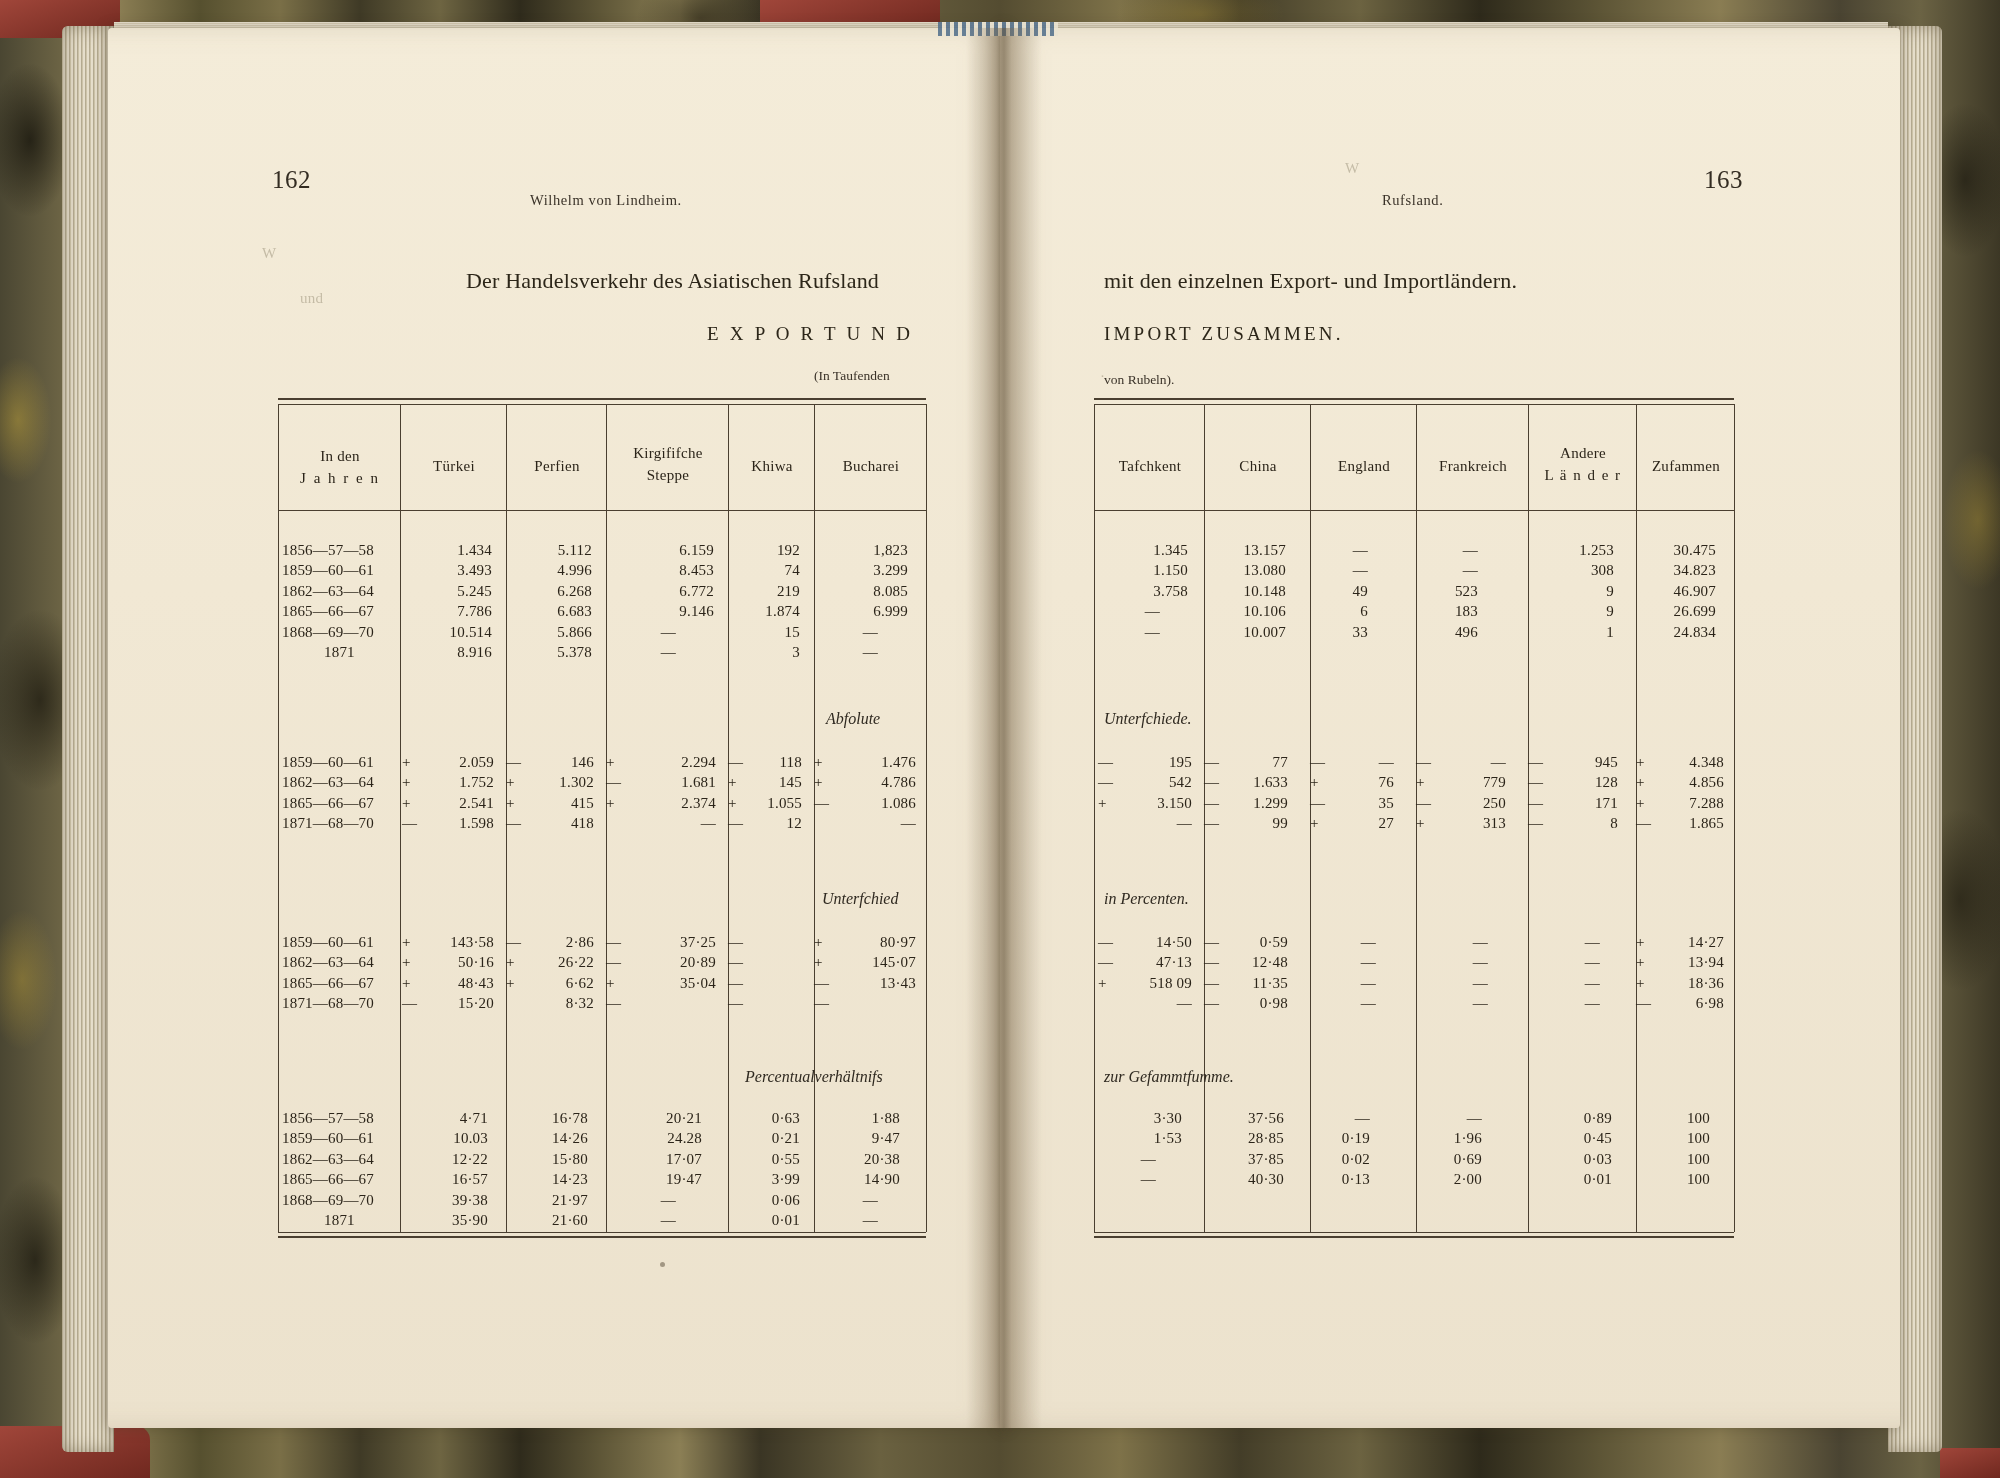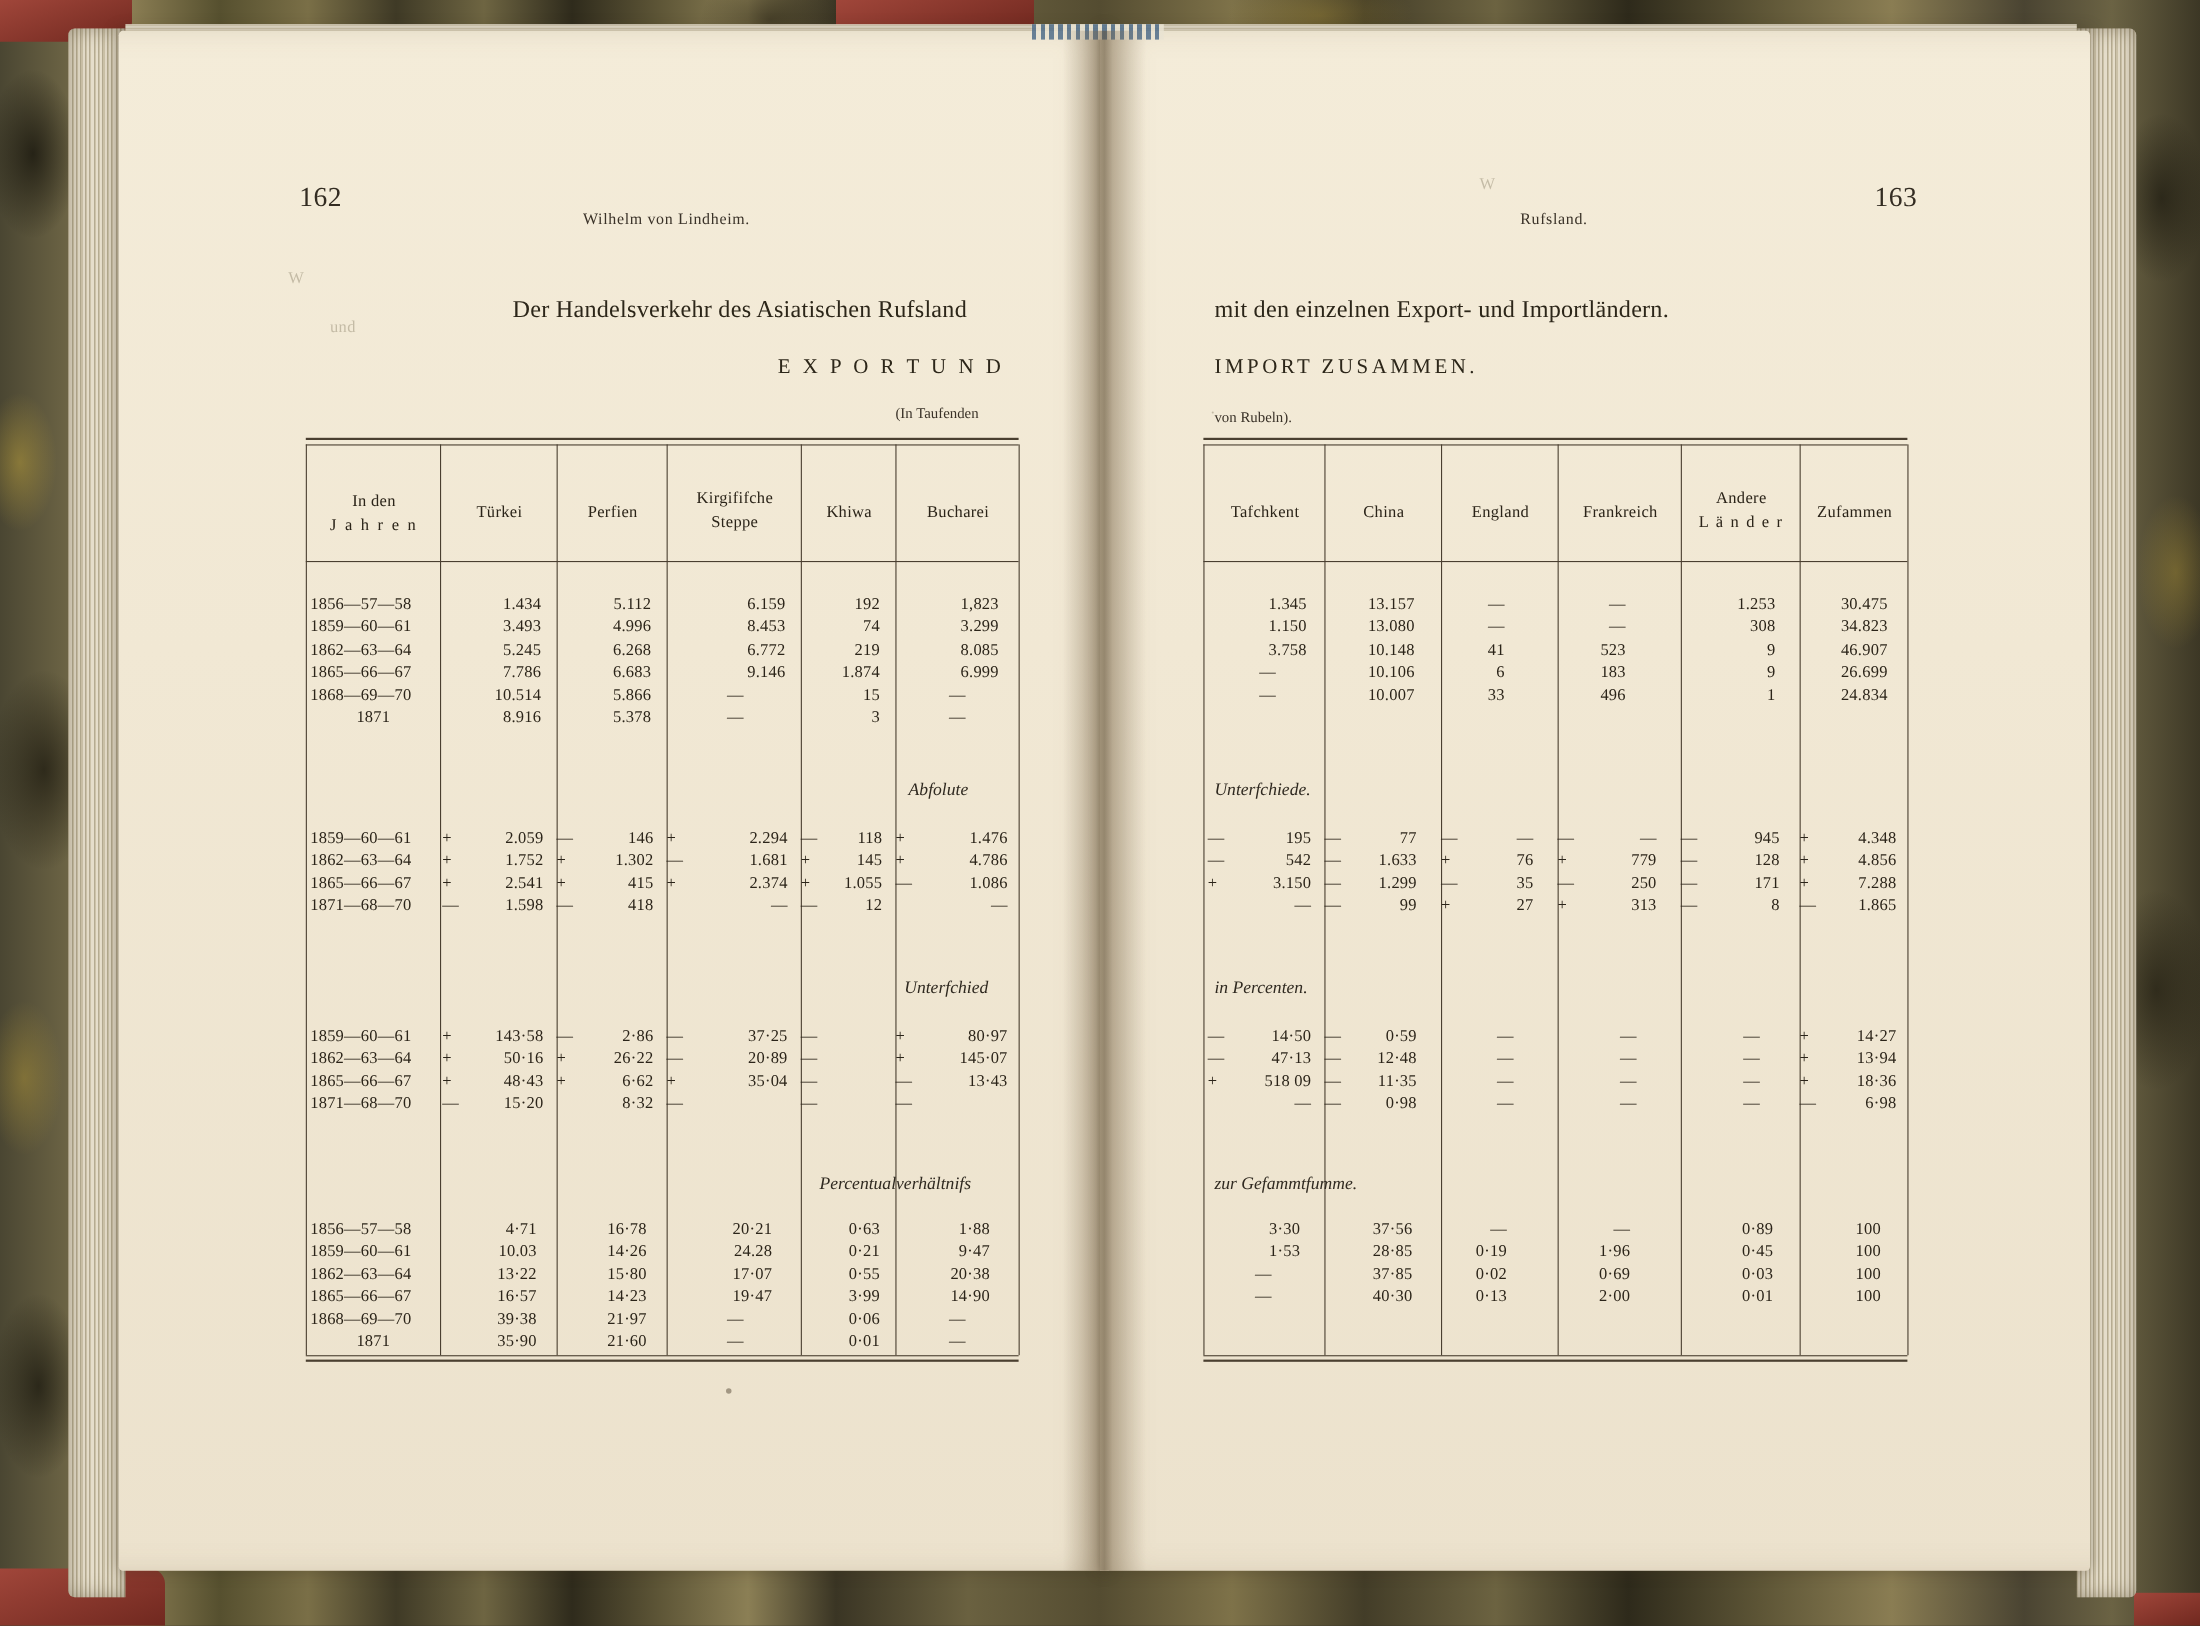--- a/index.html
+++ b/index.html
@@ -486,21 +486,21 @@
         <tr class="data-row">
           <td class="yr">1859—60—61</td>
           <td class="num" style="padding-right:18px">10.03</td>
           <td class="num" style="padding-right:18px">14·26</td>
           <td class="num" style="padding-right:26px">24.28</td>
           <td class="num" style="padding-right:14px">0·21</td>
           <td class="num" style="padding-right:22px">9·47</td>
         </tr>
         <tr class="data-row">
           <td class="yr">1862—63—64</td>
-          <td class="num" style="padding-right:18px">13·22</td>
+          <td class="num" style="padding-right:18px">12·22</td>
           <td class="num" style="padding-right:18px">15·80</td>
           <td class="num" style="padding-right:26px">17·07</td>
           <td class="num" style="padding-right:14px">0·55</td>
           <td class="num" style="padding-right:22px">20·38</td>
         </tr>
         <tr class="data-row">
           <td class="yr">1865—66—67</td>
           <td class="num" style="padding-right:18px">16·57</td>
           <td class="num" style="padding-right:18px">14·23</td>
           <td class="num" style="padding-right:26px">19·47</td>
@@ -582,21 +582,21 @@
           <td class="num" style="padding-right:16px">1.150</td>
           <td class="num" style="padding-right:24px">13.080</td>
           <td class="num" style="padding-right:48px">—</td>
           <td class="num" style="padding-right:50px">—</td>
           <td class="num" style="padding-right:22px">308</td>
           <td class="num" style="padding-right:16px">34.823</td>
         </tr>
         <tr class="data-row">
           <td class="num" style="padding-right:16px">3.758</td>
           <td class="num" style="padding-right:24px">10.148</td>
-          <td class="num" style="padding-right:48px">41</td>
+          <td class="num" style="padding-right:48px">49</td>
           <td class="num" style="padding-right:50px">523</td>
           <td class="num" style="padding-right:22px">9</td>
           <td class="num" style="padding-right:16px">46.907</td>
         </tr>
         <tr class="data-row">
           <td class="num" style="padding-right:44px">—</td>
           <td class="num" style="padding-right:24px">10.106</td>
           <td class="num" style="padding-right:48px">6</td>
           <td class="num" style="padding-right:50px">183</td>
           <td class="num" style="padding-right:22px">9</td>

